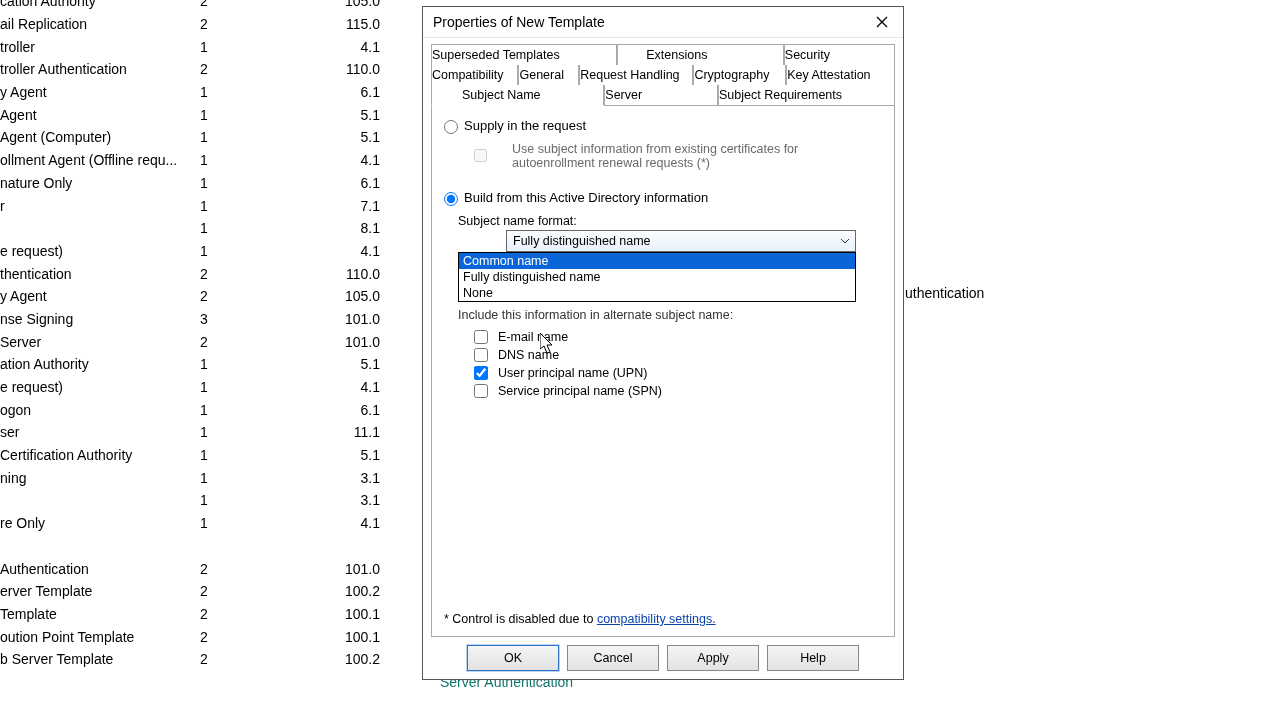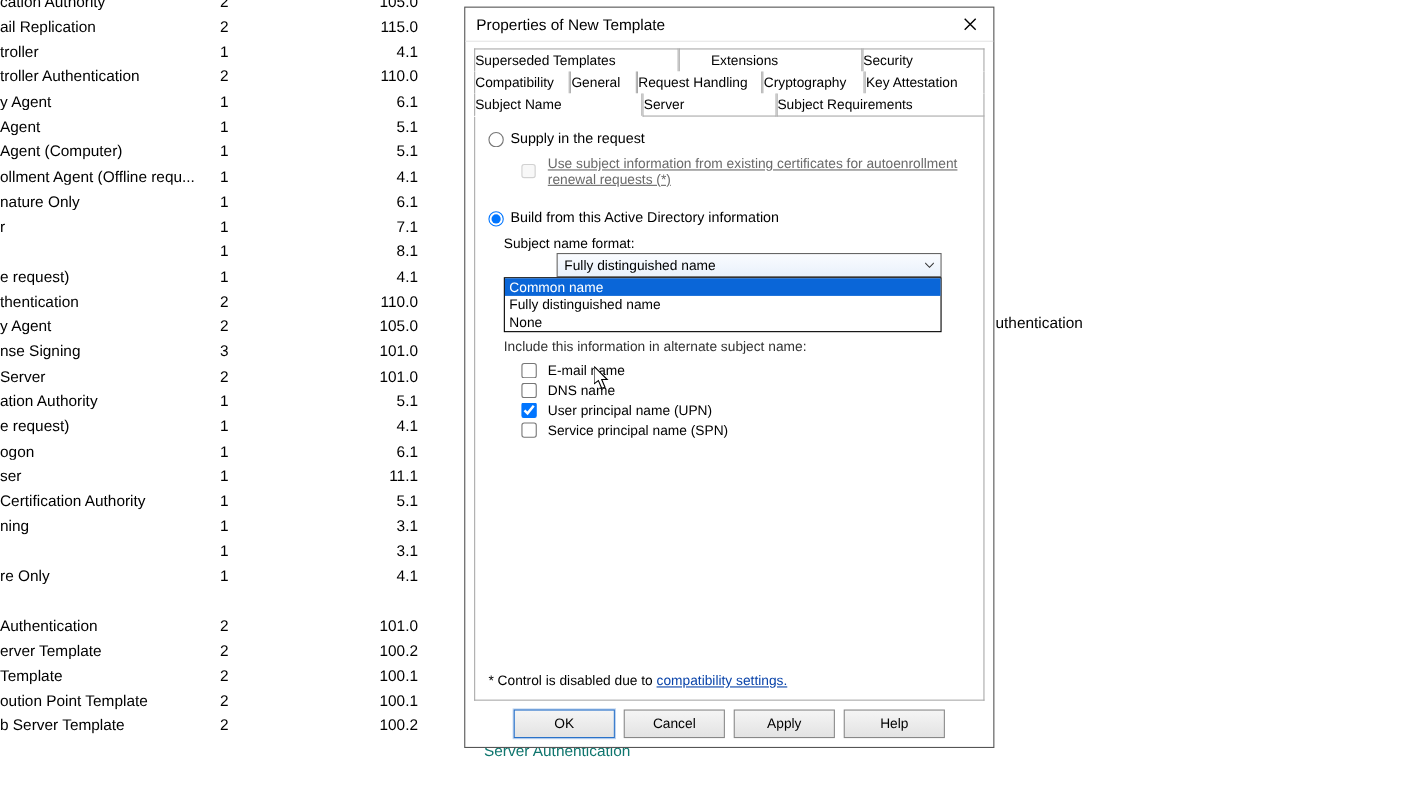--- a/index.html
+++ b/index.html
@@ -109,46 +109,45 @@
   }
   .tabrow.row3 .tab.active {
     flex: 1.1;
     background: #fff;
     border-bottom: 1px solid #fff;
     z-index: 2;
     position: relative;
   }
   .tabrow.row3 .tab { border-bottom: 1px solid #aaa; }
   .tabrow.row3 .tab.active { border-bottom: 1px solid #fff; }
-  .tabrow.row3 .tab:nth-child(1){ flex:1.05; }
+  .tabrow.row3 .tab:nth-child(1){ flex:1.05;padding-left:30px; }
   .tabrow.row3 .tab:nth-child(2){ flex:0.83; }
   .tabrow.row3 .tab:nth-child(3){ flex:1.3; }
 
   .tabpanel {
     border: 1px solid #aaa;
     border-top: none;
     margin: 0 8px;
     padding: 12px 12px 18px 12px;
     height: 500px;
     position: relative;
   }
 
   .opt { display: flex; align-items: flex-start; gap: 6px; margin-bottom: 8px; }
   .opt input[type=radio], .opt input[type=checkbox] {
     margin: 2px 0 0 0;
     width: 14px; height: 14px;
   }
   .sub {
     margin-left: 26px;
     display: flex;
-    gap: 8px;
+    gap: 22px;
     color: #6a6a6a;
     font-size: 12.5px;
     margin-bottom: 12px;
-    text-decoration: underline;
   }
   .sub input[type=checkbox]{ margin-top: 2px; }
   .build-group {
     position: relative;
   }
   .desc { font-size: 12.5px; margin: 4px 0 12px 0; }
   .lbl { font-size: 12.5px; margin-bottom: 2px; }
 
   .combo {
     position: relative;

